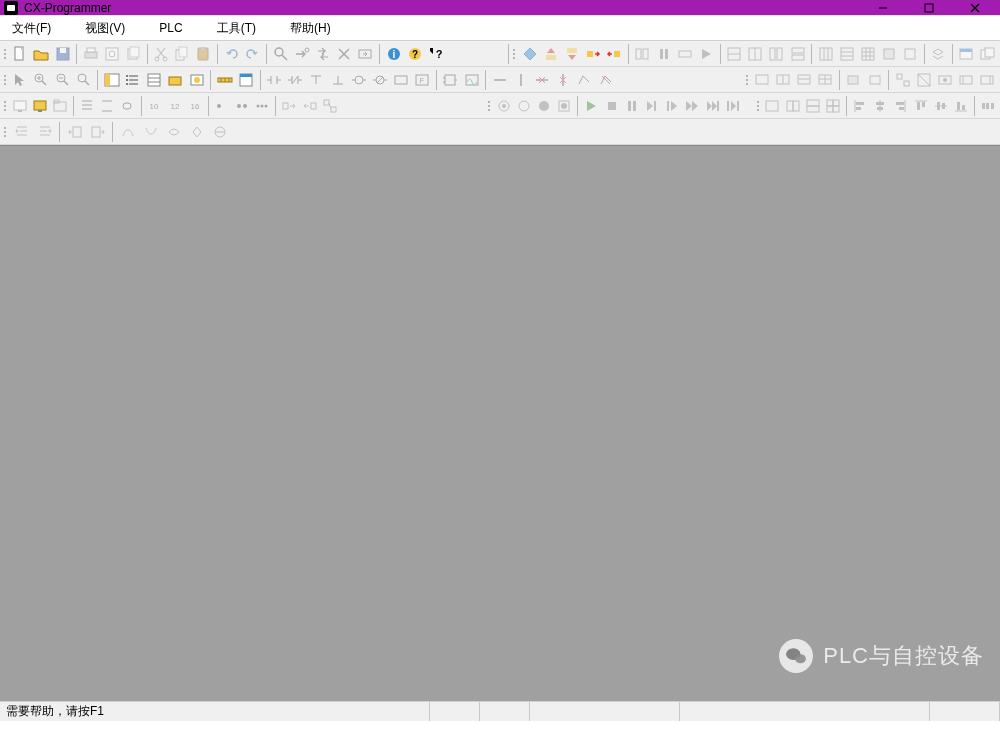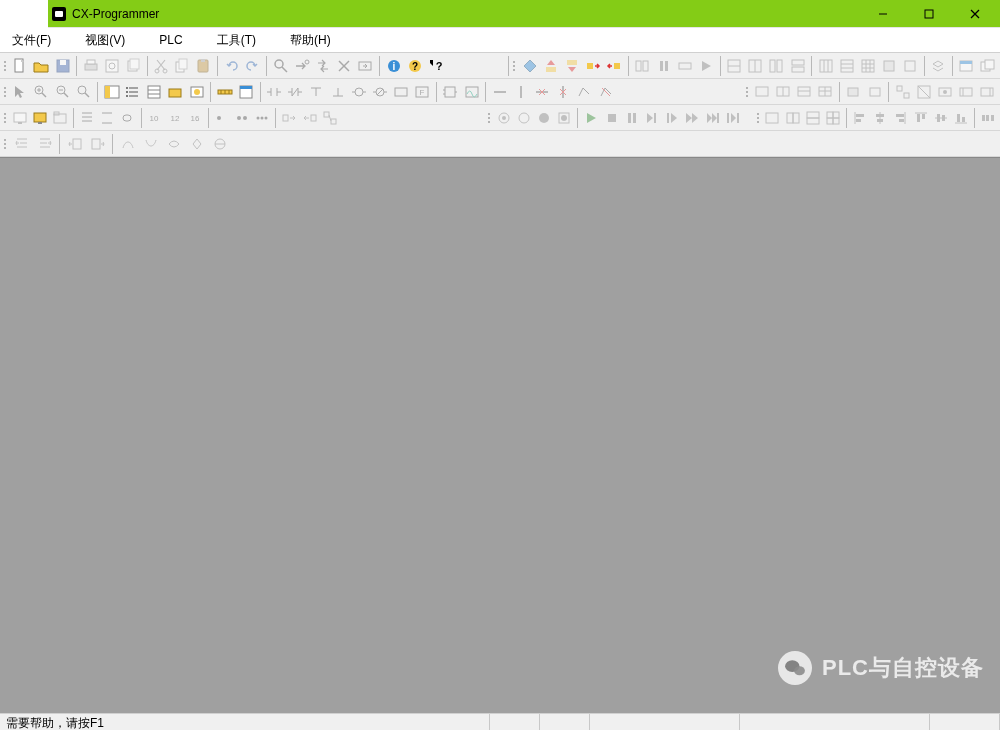--- a/index.html
+++ b/index.html
@@ -7,27 +7,26 @@
     font-family: "Microsoft YaHei", "Segoe UI", Tahoma, sans-serif;
     font-size: 12px;
     background: #fff;
     width: 1000px;
     height: 730px;
     overflow: hidden;
     color: #000;
     position: relative;
   }
   .titlebar {
-    height: 28px;
-    background: #84cc16;
+    height: 16px;
+    background: #a21caf;
     display: flex;
     align-items: center;
     padding: 0 2px 0 4px;
     border-bottom: 1px solid #e5e5e5;
-    margin-left: 48px;
   }
   .titlebar .app-icon {
     width: 14px; height: 14px;
     background: #000;
     margin-right: 6px;
     border-radius: 2px;
     display:flex; align-items:center; justify-content:center;
   }
   .titlebar .app-icon::after {
     content:"";
@@ -110,33 +109,33 @@
     display: flex;
     align-items: stretch;
     font-size: 12px;
   }
   .sb-cell {
     border-right: 1px solid #c8c8c8;
     display:flex; align-items:center;
     padding: 0 6px;
     color:#000;
   }
-  .sb-main { width: 490px; text-align: center; }
+  .sb-main { width: 430px; text-align: center; }
   .sb-small { width: 50px; }
 
   .watermark {
     position: absolute;
     right: 16px;
     bottom: 28px;
     display:flex;
     align-items:center;
     gap: 10px;
     color: rgba(255,255,255,0.78);
     font-size: 22px;
-    font-weight: 700;
+    font-weight: 400;
     letter-spacing: 1px;
     pointer-events:none;
   }
   .watermark .wicon {
     width: 34px; height: 34px;
     border-radius: 50%;
     background: rgba(255,255,255,0.75);
     display:flex; align-items:center; justify-content:center;
   }
   .watermark .wicon svg { width:22px; height:18px; fill:rgba(120,120,120,0.9); }

